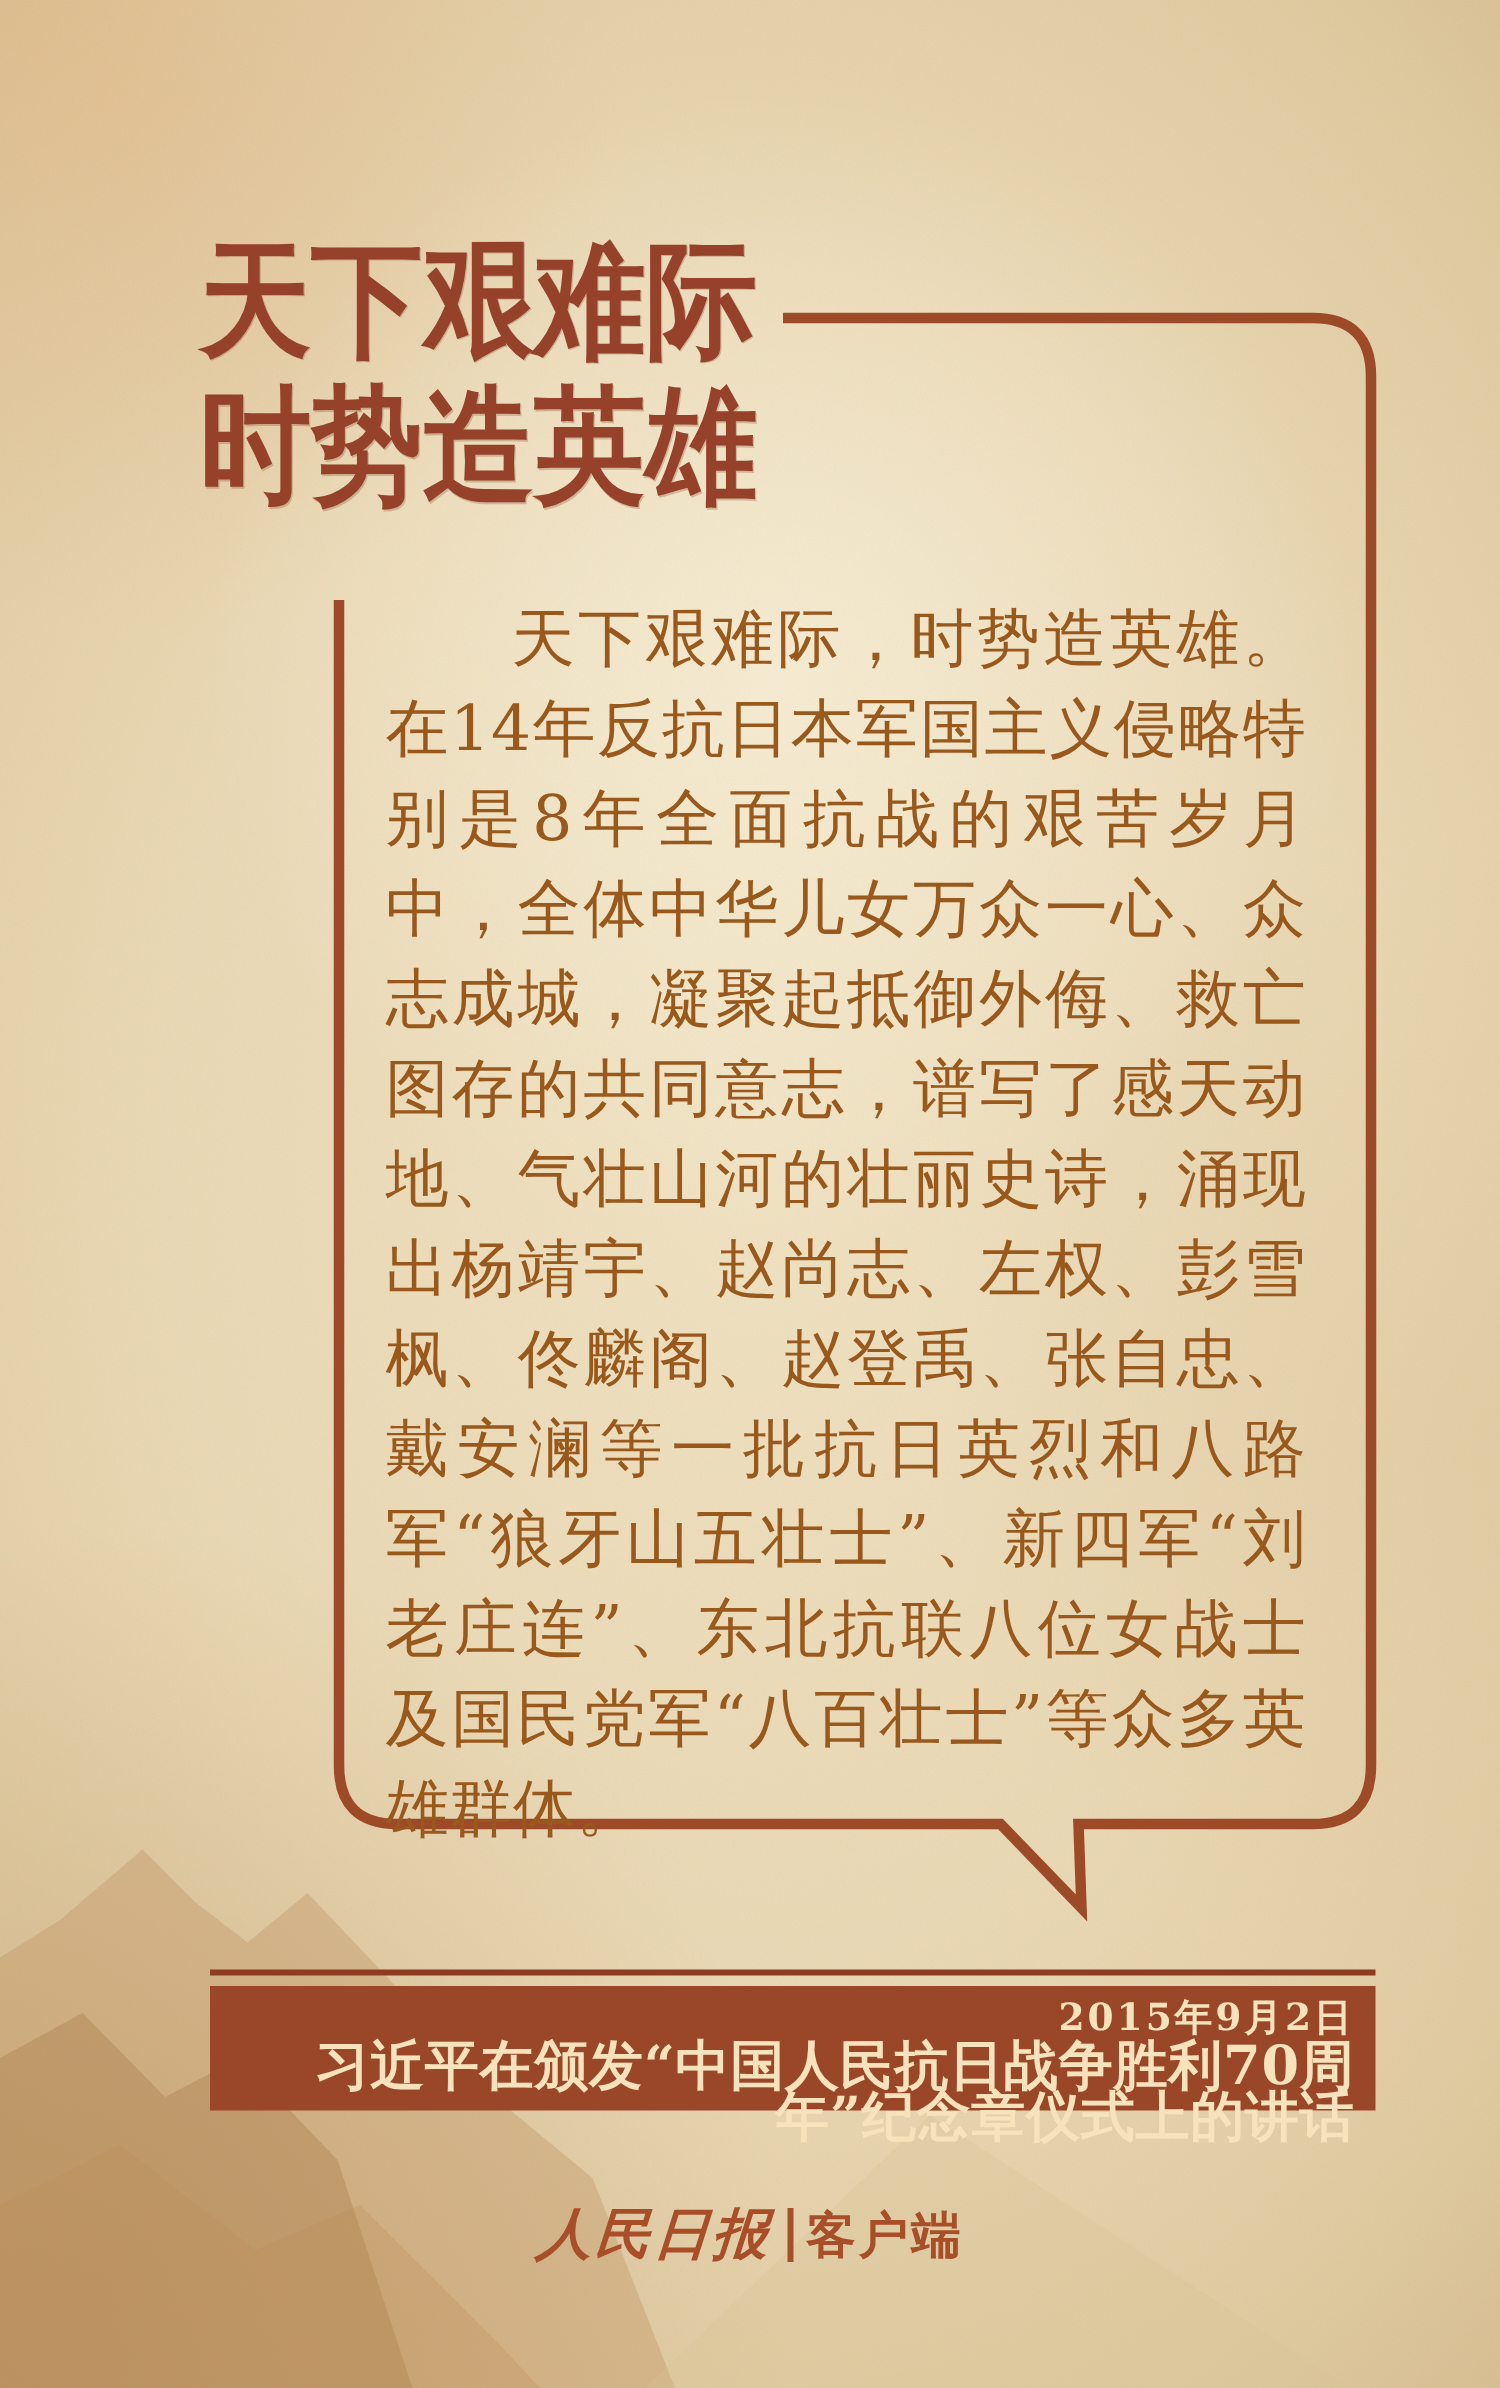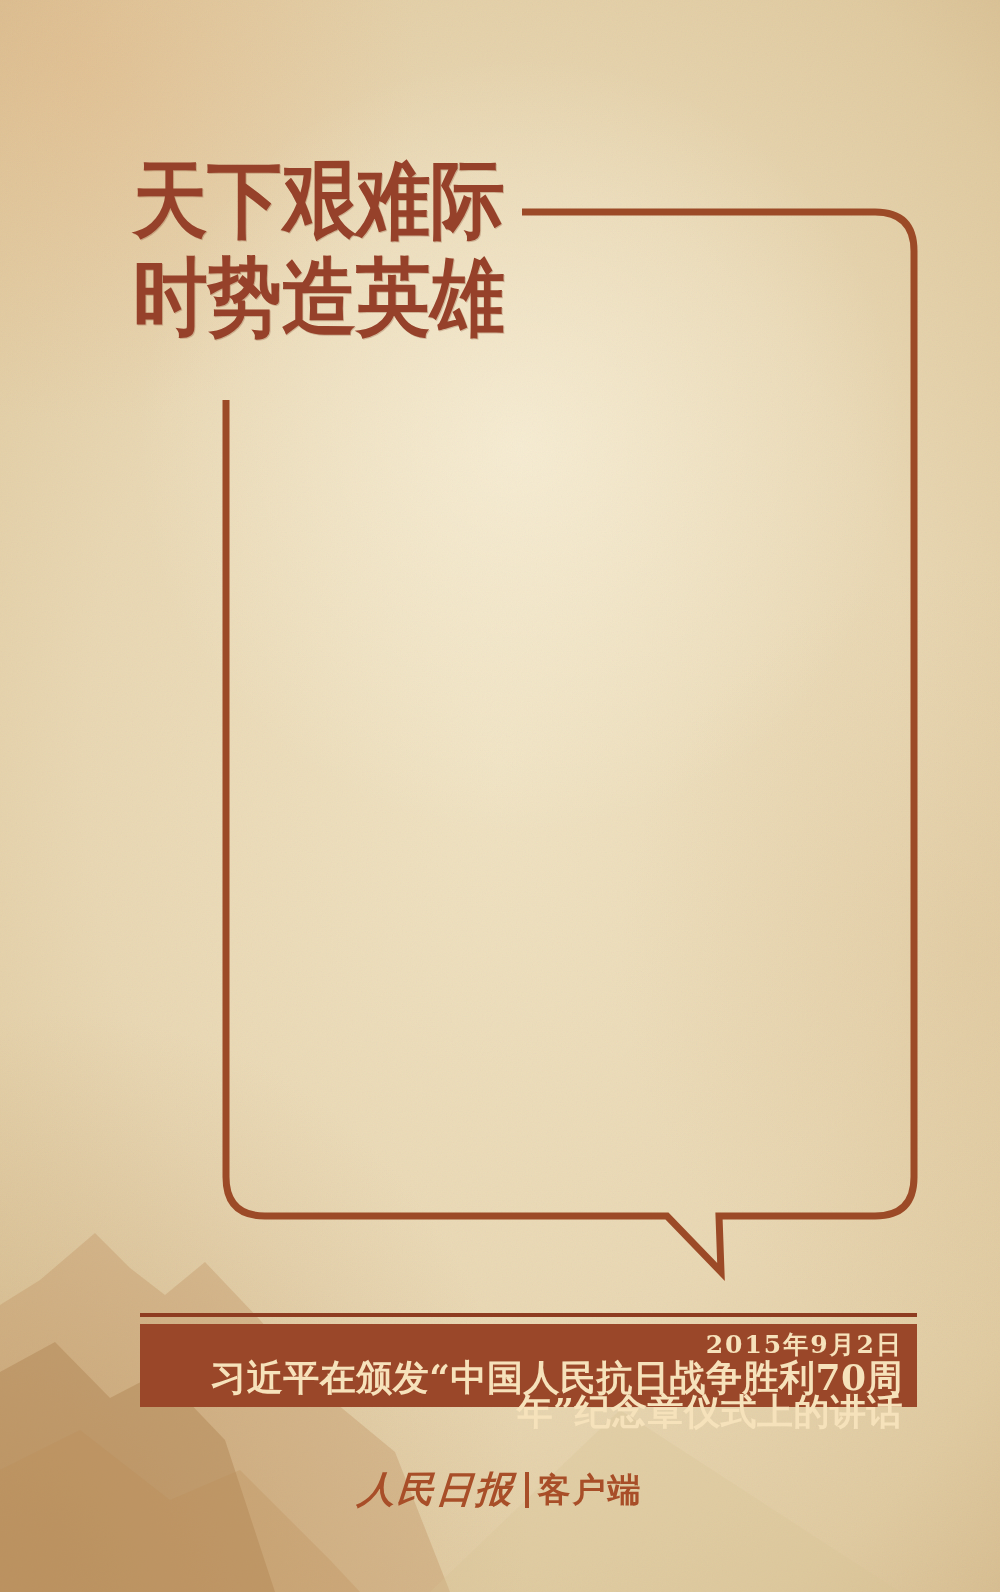--- a/index.html
+++ b/index.html
@@ -73,20 +73,21 @@
 
   <svg class="bg-art" width="1000" height="1592" viewBox="0 0 1000 1592">
     <path d="M 522,212 H 875 Q 914,212 914,251 V 1177 Q 914,1216 875,1216 H 719 L 721,1272 L 667,1216 H 265 Q 226,1216 226,1177 V 400" fill="none" stroke="#9c4a27" stroke-width="7" stroke-linecap="butt" stroke-linejoin="miter"></path>
   </svg>
 
   <div class="title">
     <div>天下艰难际</div>
     <div>时势造英雄</div>
   </div>
 
+  <div class="quote">天下艰难际，时势造英雄。在14年反抗日本军国主义侵略特别是8年全面抗战的艰苦岁月中，全体中华儿女万众一心、众志成城，凝聚起抵御外侮、救亡图存的共同意志，谱写了感天动地、气壮山河的壮丽史诗，涌现出杨靖宇、赵尚志、左权、彭雪枫、佟麟阁、赵登禹、张自忠、戴安澜等一批抗日英烈和八路军“狼牙山五壮士”、新四军“刘老庄连”、东北抗联八位女战士及国民党军“八百壮士”等众多英雄群体。</div>
 
   <div class="footer-rule"></div>
   <div class="footer-bar">
     <div class="footer-date">2015年9月2日</div>
     <div class="footer-source">习近平在颁发“中国人民抗日战争胜利70周年”纪念章仪式上的讲话</div>
   </div>
 
   <div class="logo-row">
     <span class="logo-masthead">人民日报</span>
     <span class="logo-divider"></span>

